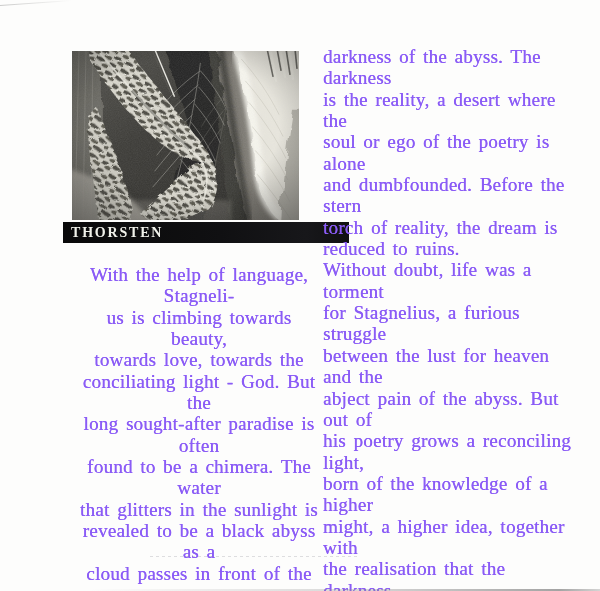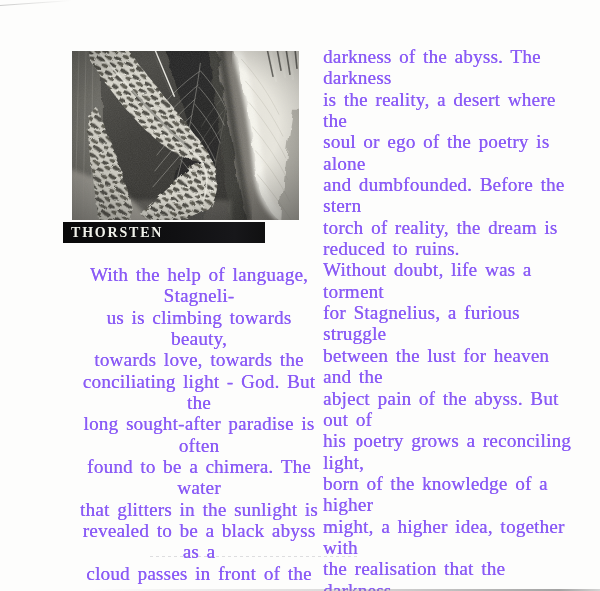--- a/index.html
+++ b/index.html
@@ -8,21 +8,21 @@
     width:600px;height:591px;
     background:#fdfdfc;
     overflow:hidden;
     font-family:"Liberation Serif", serif;
   }
   .photo{
     position:absolute;left:72px;top:51px;width:227px;height:169px;
   }
   .photo svg{display:block;width:227px;height:169px;}
   .caption-bar{
-    position:absolute;left:63px;top:222px;width:202px;height:21px;
+    position:absolute;left:63px;top:222px;width:286px;height:21px;
     background:linear-gradient(to right,#09090a,#101012 55%,#17171a 85%,#101011);
     display:flex;align-items:center;
   }
   .caption-label{
     color:#f0f1ea;
     font-size:14px;
     font-weight:600;
     letter-spacing:1.8px;
     padding-left:8px;
     line-height:21px;

